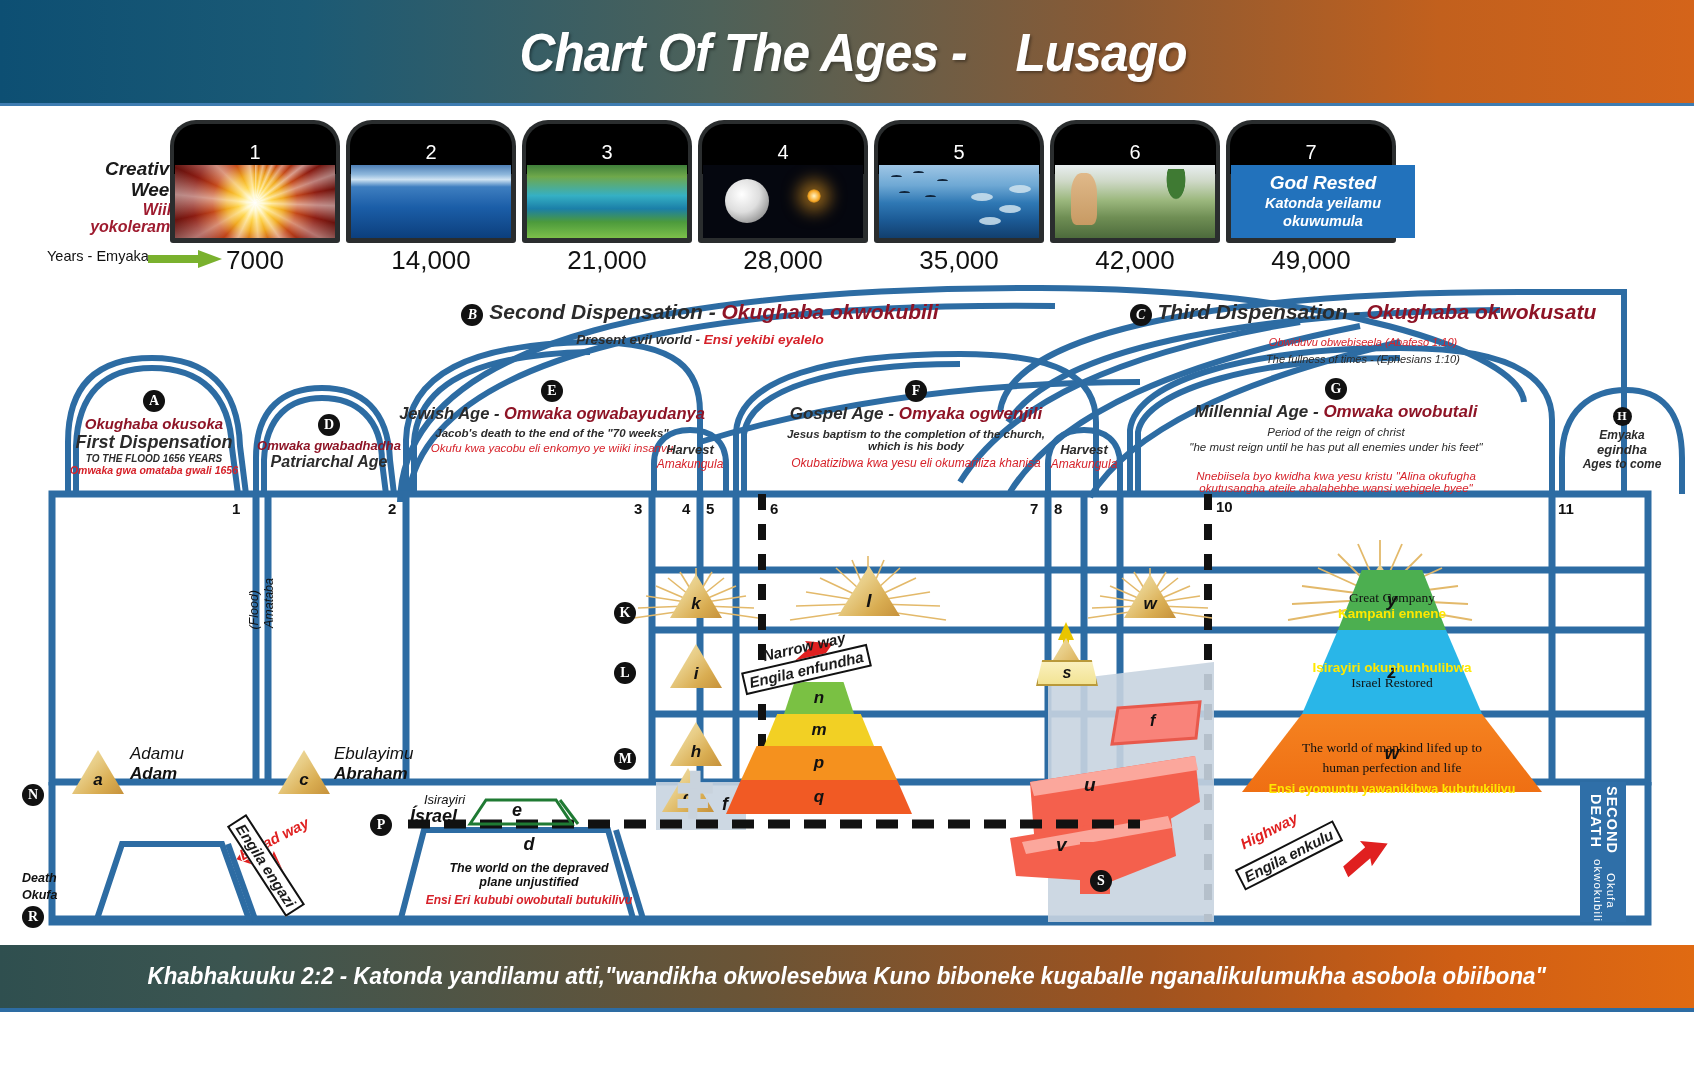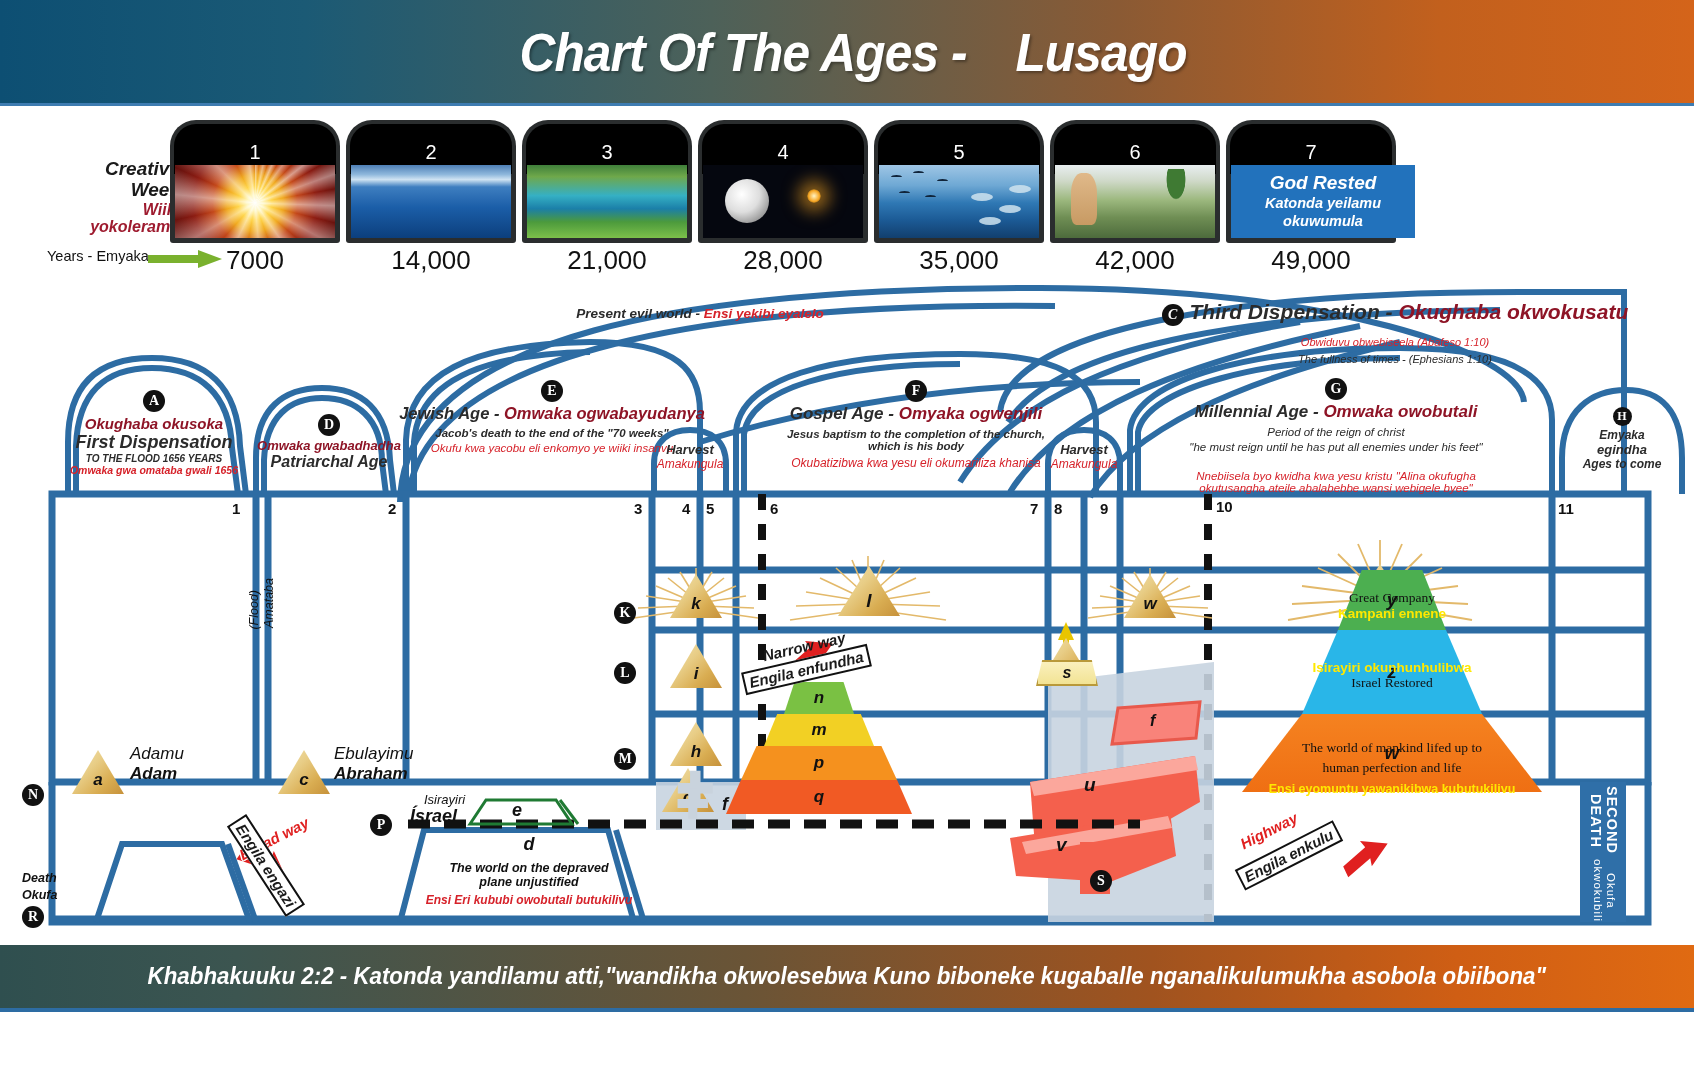--- a/index.html
+++ b/index.html
@@ -445,26 +445,29 @@
       <g>
         <polygon points="240,582 268,574 266,566 290,580 266,594 268,586 240,594" fill="#e02020" transform="rotate(35 265,580)"></polygon>
         <polygon points="785,374 813,366 811,358 835,372 811,386 813,378 785,386" fill="#e02020" transform="rotate(-25 810,372)"></polygon>
         <polygon points="1340,574 1368,566 1366,558 1390,572 1366,586 1368,578 1340,586" fill="#e02020" transform="rotate(-25 1365,572)"></polygon>
 
         <polygon points="1058,358 1066,340 1074,358 1069,358 1069,374 1063,374 1063,358" fill="#e8c500"></polygon>
       </g>
     </svg>
 
     <div class="lbl hdr" style="left:460px; top:18px; width:480px;">
+      <div class="h1"><span class="circ">B</span>
+        <span>Second Dispensation -</span>
+        <span class="red">Okughaba okwokubili</span></div>
       <div class="h2" style="margin-top:6px;">
         <span>Present evil world -</span>
         <span class="red">Ensi yekibi eyalelo</span></div>
     </div>
 
-    <div class="lbl hdr" style="left:1160px; top:18px; width:470px;">
+    <div class="lbl hdr" style="left:1128px; top:18px; width:470px;">
       <div class="h1"><span class="circ">C</span>
         <span>Third Dispensation -</span>
         <span class="red">Okughaba okwokusatu</span></div>
       <div class="subred" style="margin-top:10px;">Obwiduvu obwebiseela (Abafeso 1:10)</div>
       <div class="sub" style="margin-top:5px;">The fullness of times - (Ephesians 1:10)</div>
     </div>
 
     <div class="lbl hdr" style="left:42px; top:108px; width:224px;">
       <div><span class="circ">A</span></div>
       <div style="font-size:15px;font-weight:bold;font-style:italic;color:#8e1426;margin-top:3px;">Okughaba okusoka</div>

